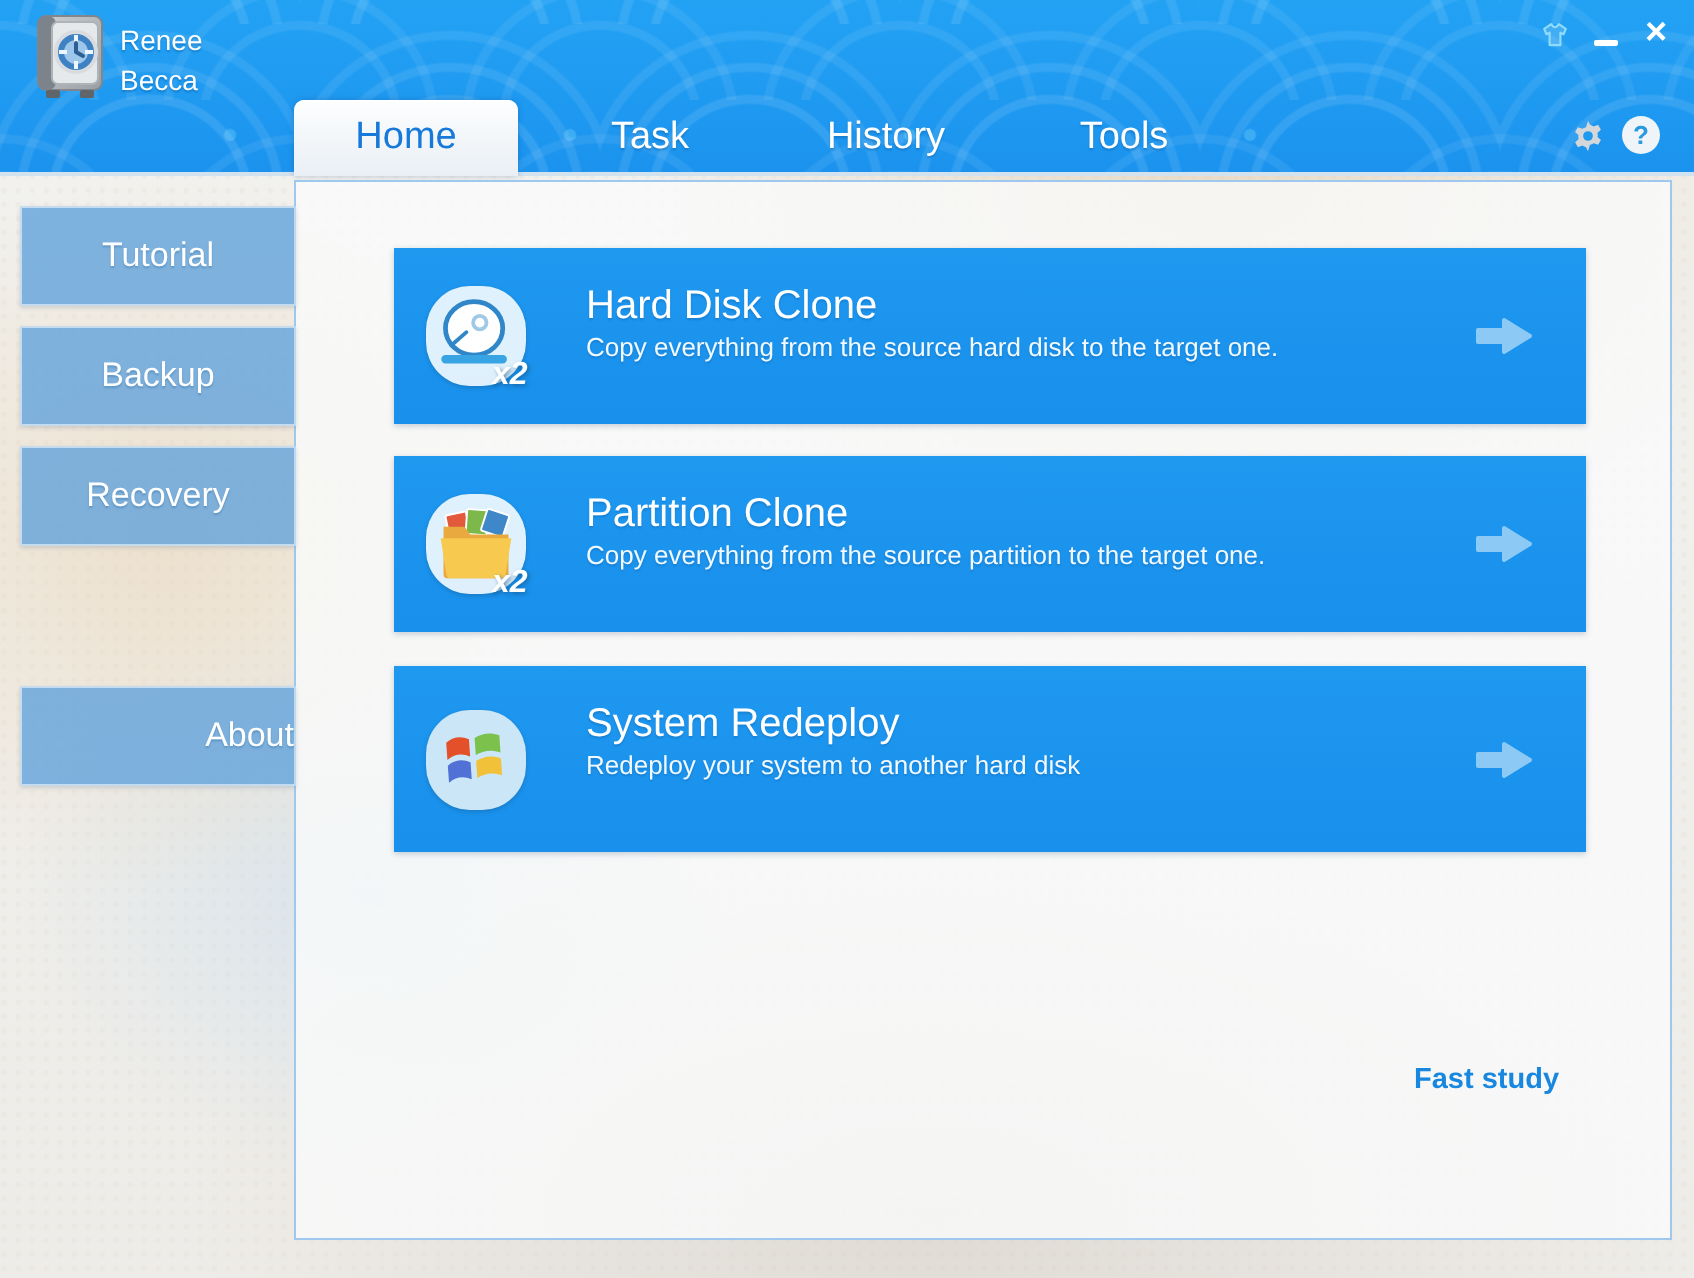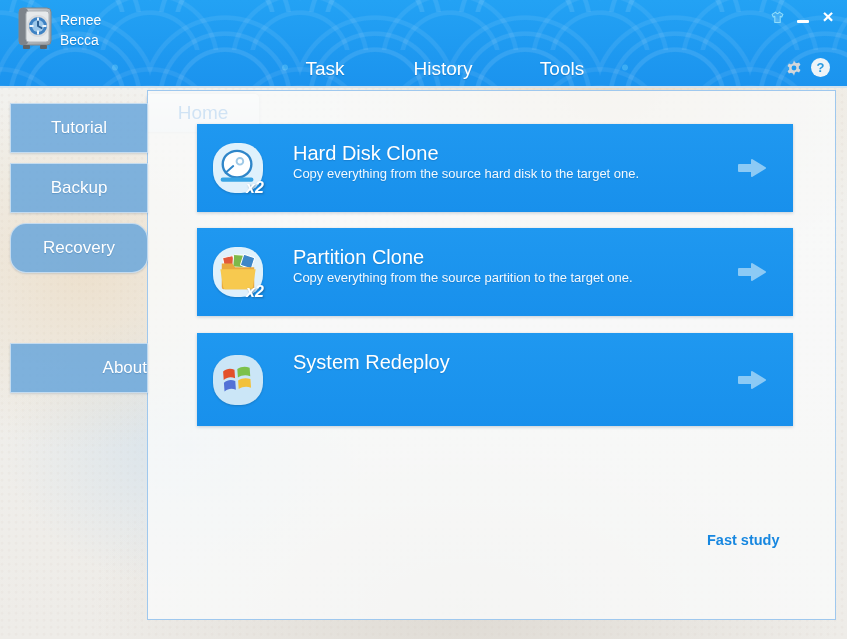--- a/index.html
+++ b/index.html
@@ -42,21 +42,21 @@
   .btn-min .bar { width:12px; height:3px; background:#ffffff; margin-top:8px; border-radius:1px; }
   .btn-close { left:819px; color:#ffffff; font-size:19px; font-weight:bold; line-height:18px; }
 
   
   .tab { position:absolute; top:50px; height:38px; line-height:38px; text-align:center; font-size:19px; color:#ffffff; cursor:pointer; text-shadow:0 1px 1px rgba(0,70,130,.3); }
   .tab.active {
     background:linear-gradient(#fdfefe, #e9eff5);
     color:#1779d9; border-radius:5px 5px 0 0; text-shadow:none;
     box-shadow:inset 0 1px 0 #ffffff, 0 0 3px rgba(0,60,120,.25);
   }
-  .tab-home { left:147px; width:112px;margin-top:44px; }
+  .tab-home { left:147px; width:112px; }
   .tab-task { left:272px; width:106px; }
   .tab-history { left:390px; width:106px; }
   .tab-tools { left:509px; width:106px; }
 
   .hdr-icon { position:absolute; cursor:pointer; }
   .gear { left:785px; top:59px; width:18px; height:18px; }
   .help { left:811px; top:58px; width:19px; height:19px; border-radius:50%;
     background:#eef4f8; color:#2a9ae0; font-size:13px; font-weight:bold;
     display:flex; align-items:center; justify-content:center; }
 
@@ -74,21 +74,21 @@
     background:rgba(97,162,219,0.80);
     border:1px solid rgba(255,255,255,0.55);
     box-shadow:0 1px 2px rgba(50,80,110,.18);
     cursor:pointer; text-shadow:0 1px 1px rgba(0,70,130,.25);
   }
   .side-item.active {
     background:rgba(252,253,253,0.92);
     border:1px solid #c2d8ea;
     color:#1779d9; text-shadow:none;
   }
-  .si-0 { top:103px; } .si-1 { top:163px; } .si-2 { top:223px;border-radius:16px; }
+  .si-0 { top:103px; } .si-1 { top:163px; } .si-2 { top:223px; }
   .si-3 { top:283px; } .si-4 { top:343px;text-align:right; }
 
   
   .banner {
     position:absolute; left:197px; width:596px;
     background:linear-gradient(#1f98f0, #1890ec);
     box-shadow:0 1px 3px rgba(40,80,120,.25);
     cursor:pointer;
   }
   .bn-0 { top:124px; height:88px; }
@@ -246,20 +246,21 @@
           <path d="M7 12 C11 9 15 9 19 11 L19 20 C15 18 11 18 7 21 Z" fill="#e3502a"></path>
           <path d="M22 10.5 C26 8.5 30 8 35 10 L35 19 C30 17 26 17.5 22 19.5 Z" fill="#7cc14b"></path>
           <path d="M7 24 C11 21 15 21 19 23 L19 32 C15 30 11 30 7 33 Z" fill="#5271d6"></path>
           <path d="M22 22.5 C26 20.5 30 20 35 22 L35 31 C30 29 26 29.5 22 31.5 Z" fill="#f2c13a"></path>
         </g>
       </svg>
       <span class="badge"></span>
     </div>
     <div class="bn-text">
       <div class="bn-title">System Redeploy</div>
+      <div class="bn-desc">Redeploy your system to another hard disk</div>
     </div>
     <svg class="bn-arrow" viewBox="0 0 30 20">
       <path d="M2 7 h13 V2 l13 8 -13 8 v-5 H2 Z" fill="#8ccaf5" stroke="#8ccaf5" stroke-width="2" stroke-linejoin="round"></path>
     </svg>
   </div>
 
   <div class="fast-study">
     <span>Fast study</span>
   </div>
 

